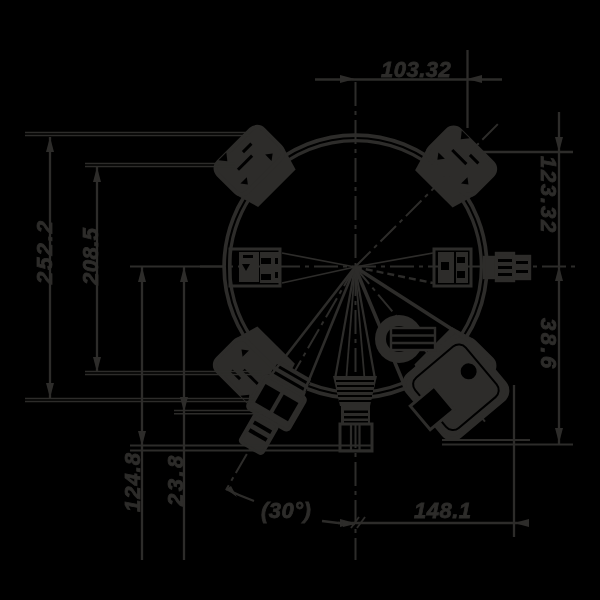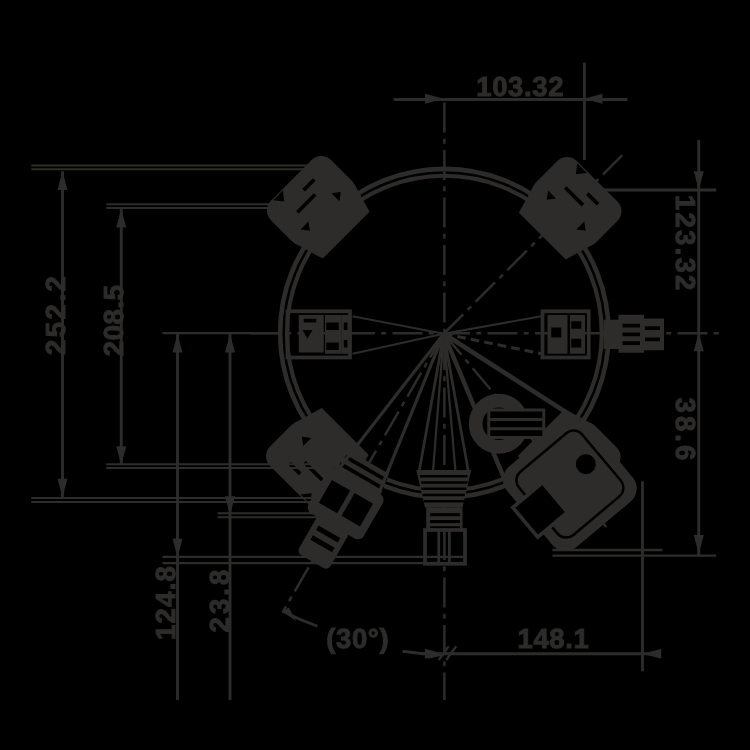--- a/index.html
+++ b/index.html
@@ -1,16 +1,16 @@
 <!DOCTYPE html>
 <html><head>
 <meta charset="utf-8">
 <style>
   html,body{margin:0;padding:0;background:#000;}
-  .wrap{width:600px;height:600px;background:#000;overflow:hidden;}
+  .wrap{width:600px;height:600px;background:#000;overflow:hidden;font-style:italic;}
   svg{display:block;}
   text{font-family:"Liberation Sans",sans-serif;font-weight:bold;fill:#2d2c2a;stroke:#2d2c2a;stroke-width:0.8;}
 </style>
 </head>
 <body>
 <div class="wrap">
 <svg width="600" height="600" viewBox="0 0 600 600" fill="none" stroke="#2d2c2a">
 <defs>
 <g id="lug">
 

